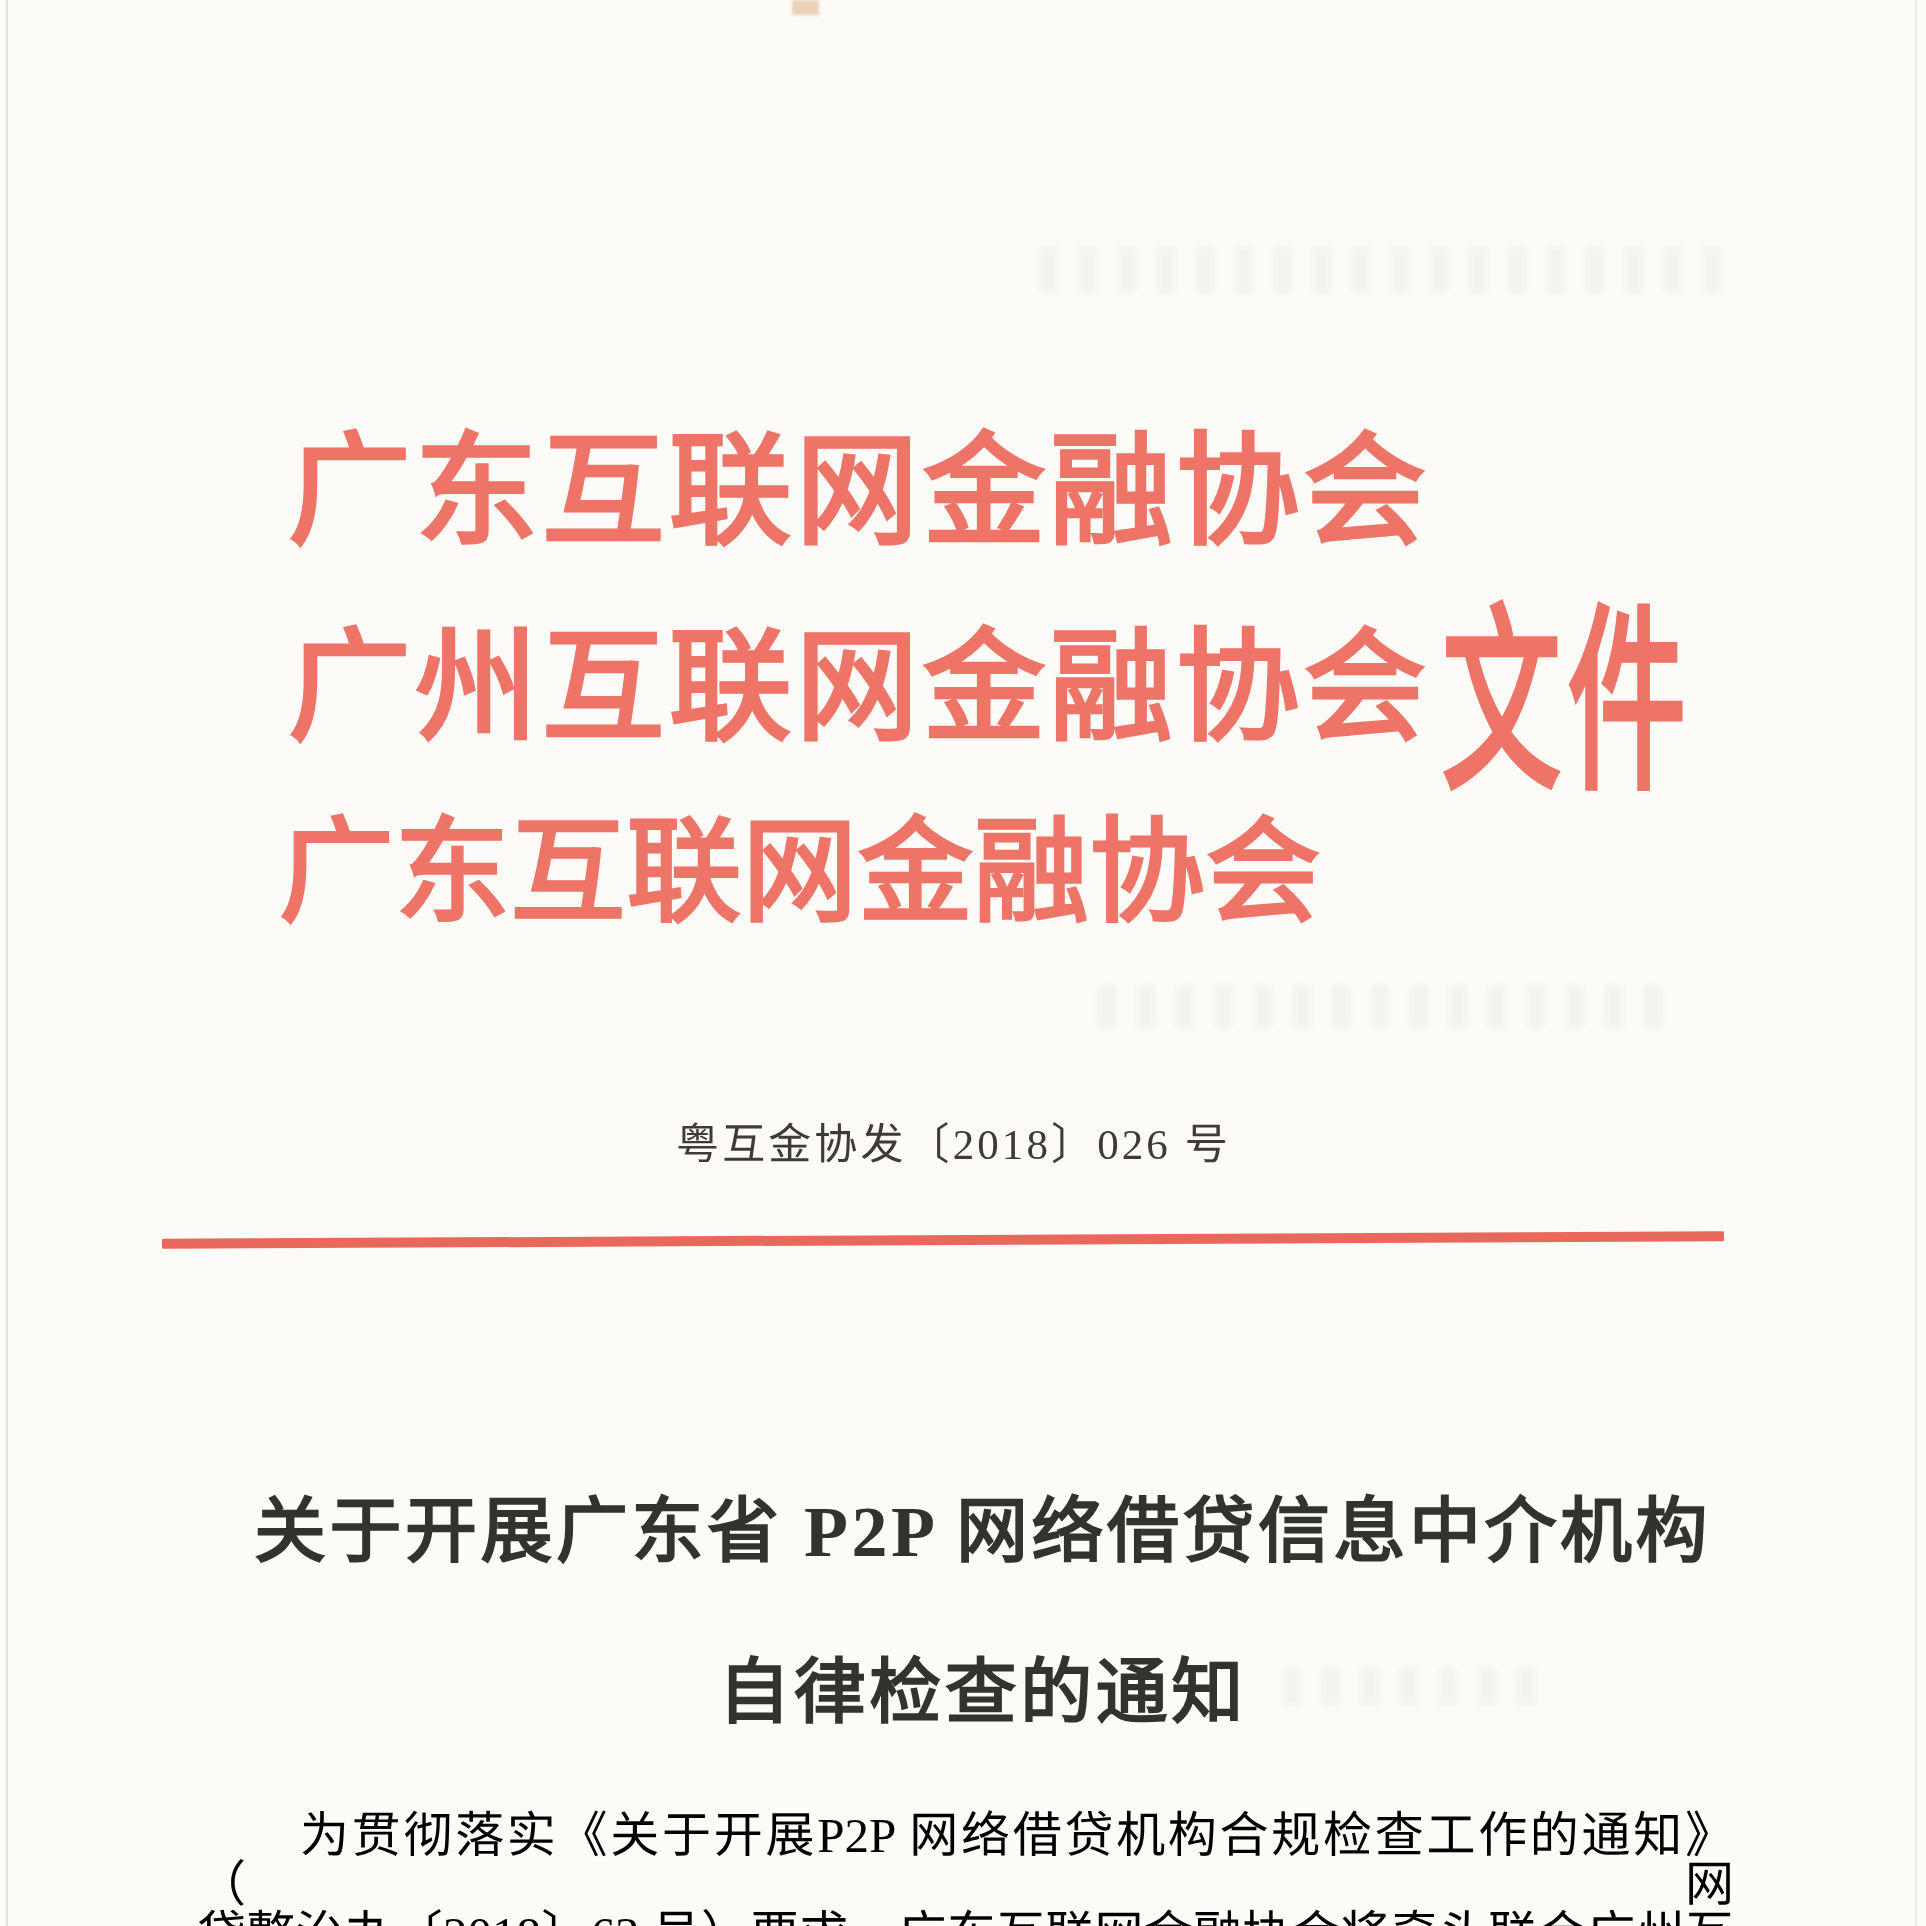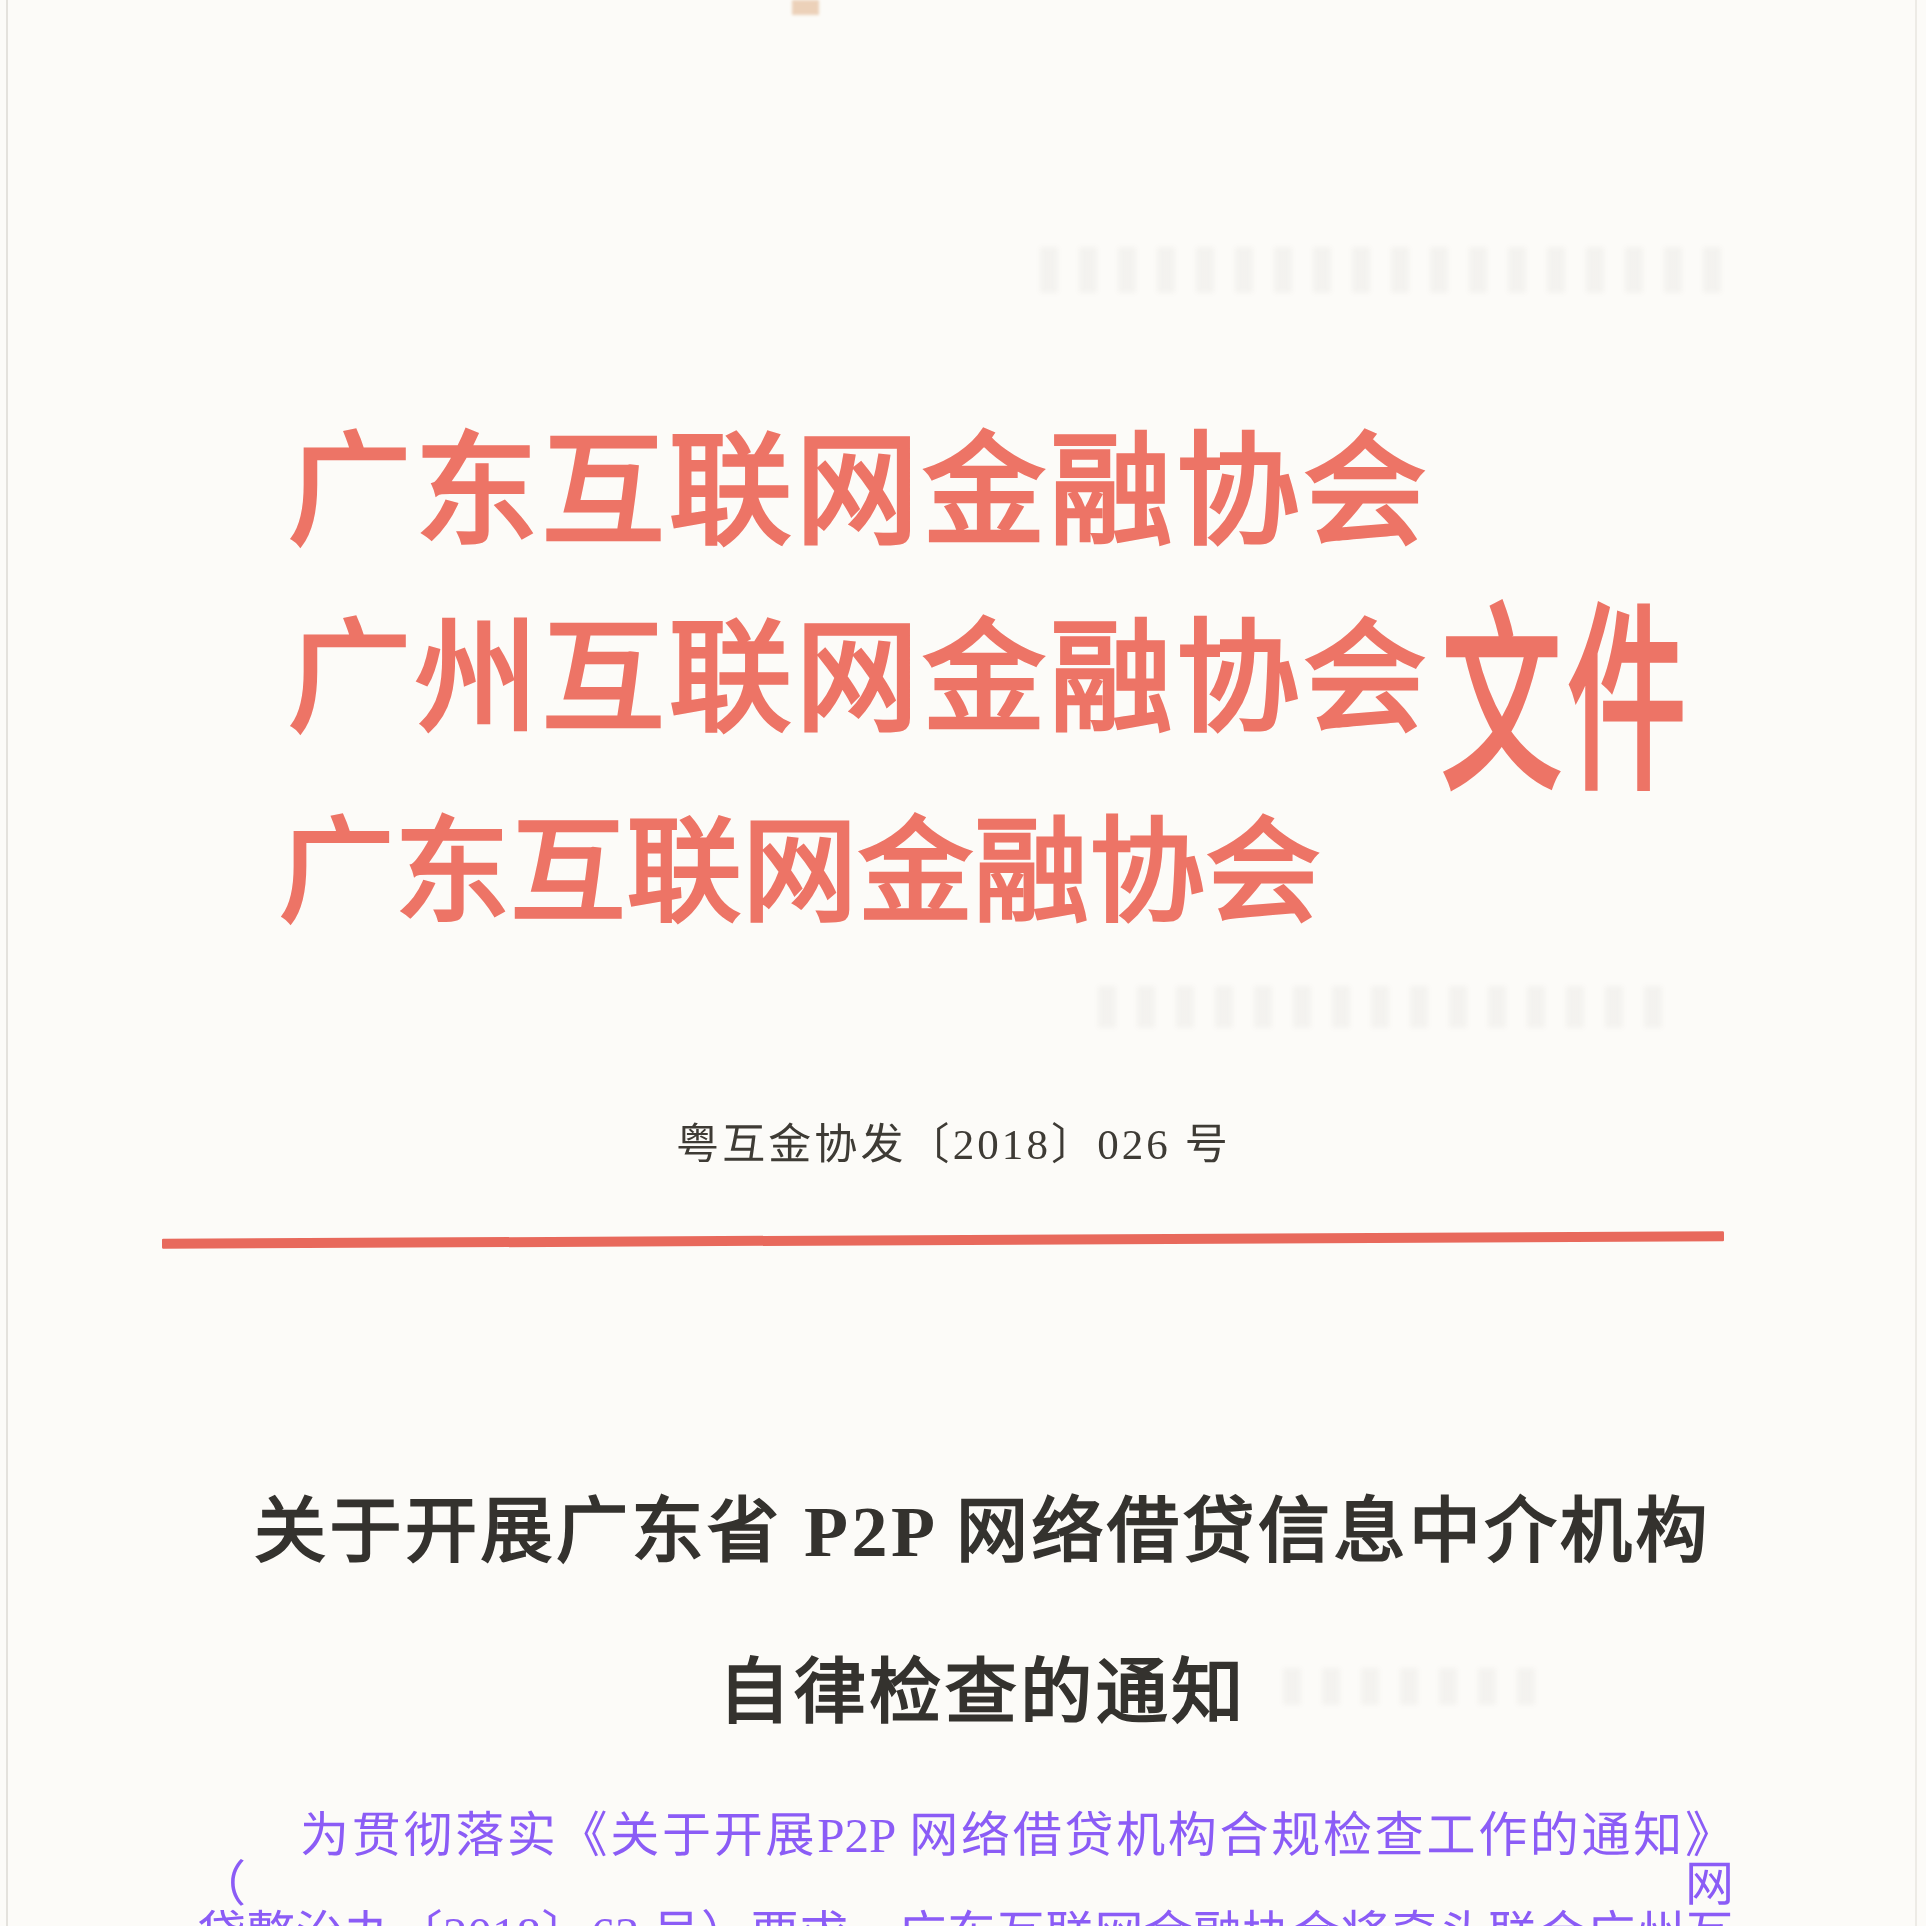--- a/index.html
+++ b/index.html
@@ -31,21 +31,21 @@
 
   
   .org-line {
     position: absolute;
     color: #ed7466;
     font-weight: 700;
     line-height: 1;
     white-space: nowrap;
   }
   .org-1 { left: 288px; top: 431px; font-size: 123px; letter-spacing: 3.9px; }
-  .org-2 { left: 288px; top: 627px; font-size: 123px; letter-spacing: 3.9px; font-family: Liberation Mono, monospace; }
+  .org-2 { left: 288px; top: 627px; font-size: 123px; letter-spacing: 3.9px; }
   .org-3 { left: 279px; top: 816px; font-size: 115px; letter-spacing: 0.8px; }
   .wenjian {
     position: absolute;
     left: 1442px; top: 606px;
     color: #ed7466;
     font-weight: 700;
     font-size: 119px;
     letter-spacing: 6.2px;
     line-height: 1;
     white-space: nowrap;
@@ -88,21 +88,21 @@
   .title-1 { top: 1472px; }
   .title-2 { top: 1633px; }
 
   
   .body-line {
     position: absolute;
     left: 197px;
     width: 1537px;
     font-size: 49px;
     line-height: 1;
-    color: #8b5cf6;
+    color: #000000;
     text-align: justify;
     text-align-last: justify;
     margin: 0;
   }
   .bl-0 { top: 1811px; text-indent: 103px; }
   .bl-1 { top: 1910px; }
 </style>
 </head>
 <body>
 

